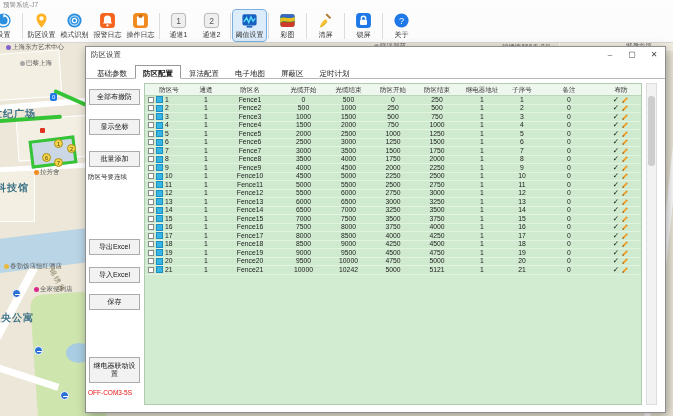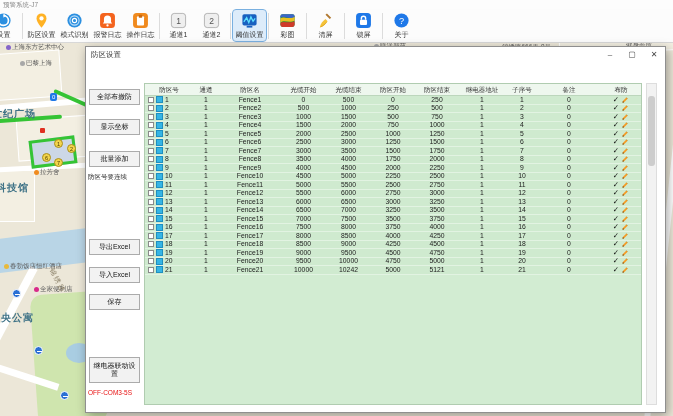--- a/index.html
+++ b/index.html
@@ -256,20 +256,28 @@
 
   <div class="dialog">
     <div class="dlg-titlebar">
       <span class="dlg-title">防区设置</span>
       <div class="dlg-controls">
         <span class="dlg-ctl">–</span>
         <span class="dlg-ctl">▢</span>
         <span class="dlg-ctl">✕</span>
       </div>
     </div>
+    <div class="dlg-tabs" id="tabs">
+        <div class="tab">基础参数</div>
+        <div class="tab active">防区配置</div>
+        <div class="tab">算法配置</div>
+        <div class="tab">电子地图</div>
+        <div class="tab">屏蔽区</div>
+        <div class="tab">定时计划</div>
+      </div>
     <div class="dlg-body">
       <div class="side-panel" id="sidePanel">
           <div class="side-btn" style="top: 10px;">全部布撤防</div>
           <div class="side-btn" style="top: 40px;">显示坐标</div>
           <div class="side-btn" style="top: 72px;">批量添加</div>
           <div class="side-btn" style="top: 160px;">导出Excel</div>
           <div class="side-btn" style="top: 188px;">导入Excel</div>
           <div class="side-btn" style="top: 215px;">保存</div>
           <div class="side-btn" style="top: 278px; height: 26px;">继电器联动设置</div>
           <div class="side-note" style="top: 94px;">防区号要连续</div>

